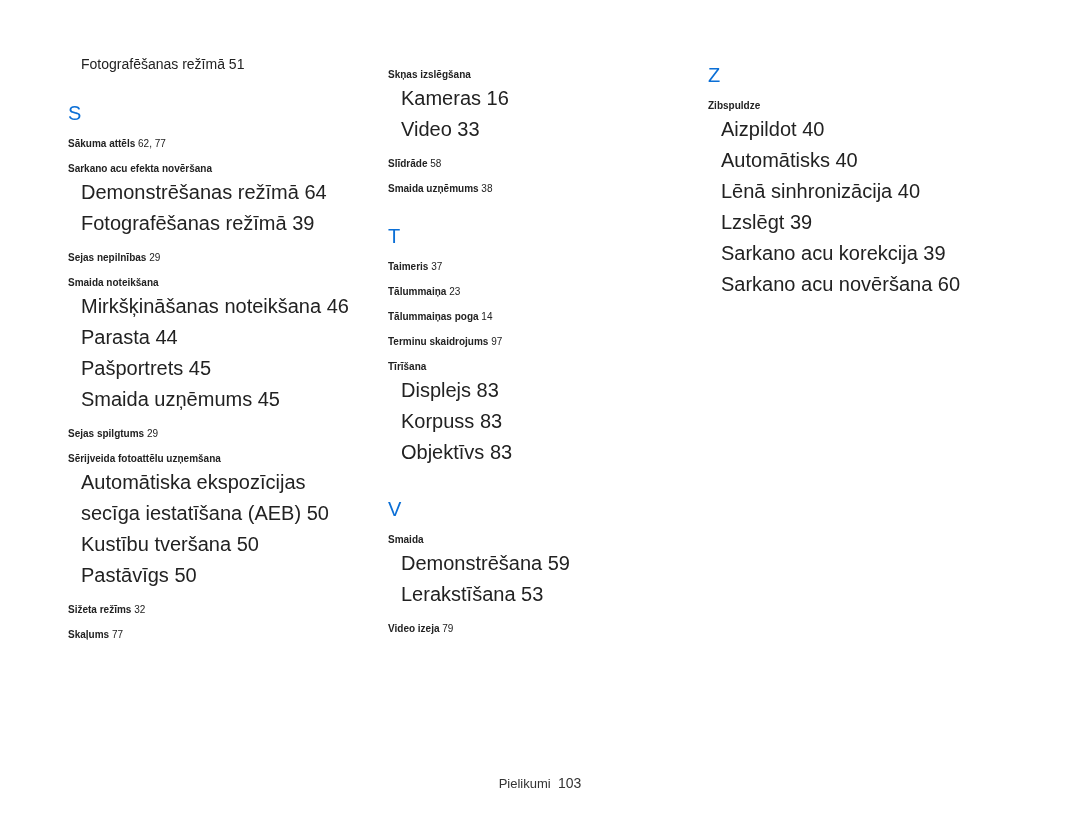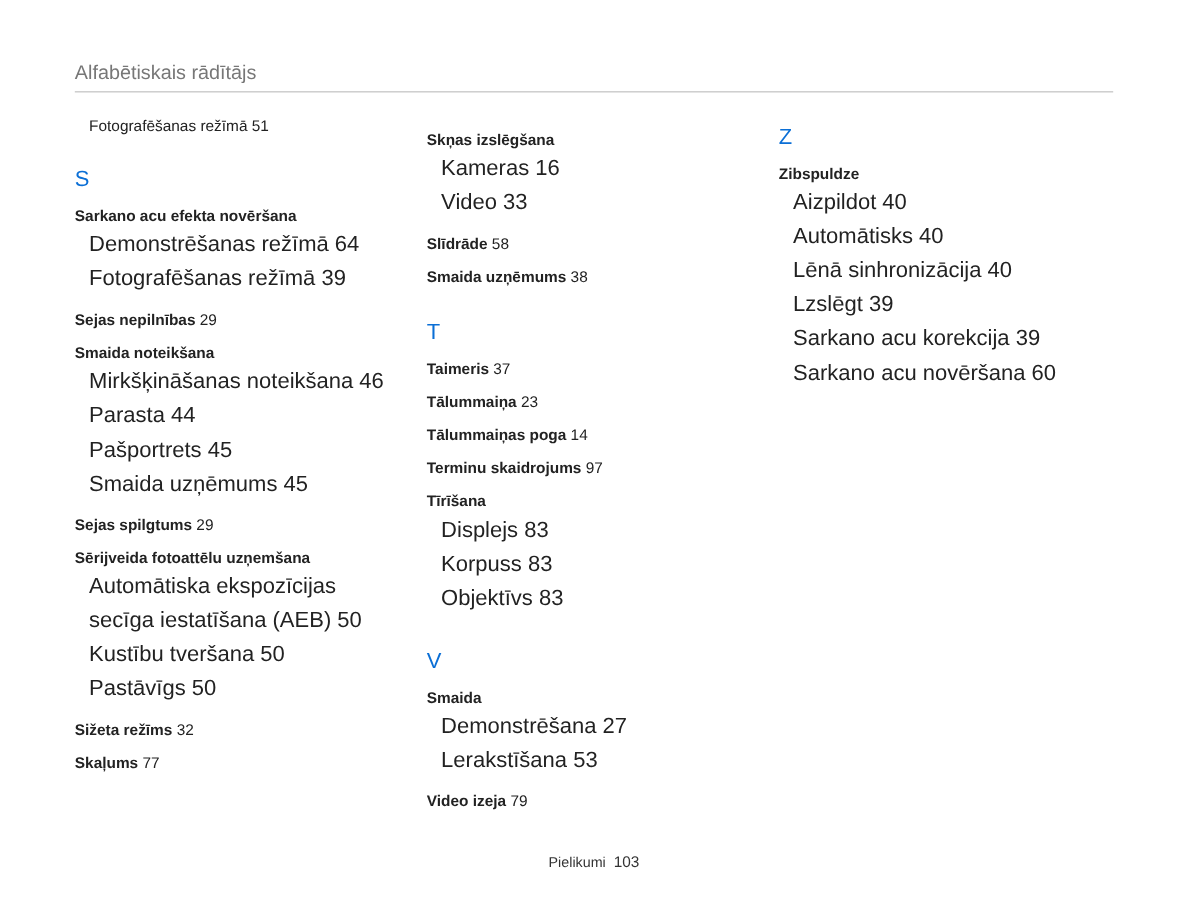--- a/index.html
+++ b/index.html
@@ -43,21 +43,21 @@
     padding-left: 13px;
   }
   .letter {
     color: #0b6fd6;
     font-size: 20px;
     font-weight: 400;
     margin-top: 8px;
     margin-bottom: 4px;
   }
   .entry {
-    font-size: 14px;
+    font-size: 10px;
     font-weight: 700;
     color: #222;
     margin-top: 12px;
     margin-bottom: 2px;
     line-height: 1.3;
   }
   .sub {
     font-size: 20px;
     font-weight: 400;
     color: #222;
@@ -77,25 +77,25 @@
     color: #333;
   }
   .footer .pg {
     font-size: 14px;
   }
 </style>
 </head>
 <body>
 
 <div class="page">
-  <div class="page-head">Alfabētiskais rādītājs</div>
   <div class="columns" id="cols">
       <div class="col">
         <div class="intro-line">Fotografēšanas režīmā  51</div>
         <div class="letter">S</div>
+        <div class="entry">Sākuma attēls<span class="pages">  62, 77</span></div>
         <div class="entry">Sarkano acu efekta novēršana</div>
         <div class="sub">Demonstrēšanas režīmā  64</div>
         <div class="sub">Fotografēšanas režīmā  39</div>
         <div class="entry">Sejas nepilnības<span class="pages">  29</span></div>
         <div class="entry">Smaida noteikšana</div>
         <div class="sub">Mirkšķināšanas noteikšana  46</div>
         <div class="sub">Parasta  44</div>
         <div class="sub">Pašportrets  45</div>
         <div class="sub">Smaida uzņēmums  45</div>
         <div class="entry">Sejas spilgtums<span class="pages">  29</span></div>
@@ -116,21 +116,21 @@
         <div class="entry">Taimeris<span class="pages">  37</span></div>
         <div class="entry">Tālummaiņa<span class="pages">  23</span></div>
         <div class="entry">Tālummaiņas poga<span class="pages">  14</span></div>
         <div class="entry">Terminu skaidrojums<span class="pages">  97</span></div>
         <div class="entry">Tīrīšana</div>
         <div class="sub">Displejs  83</div>
         <div class="sub">Korpuss  83</div>
         <div class="sub">Objektīvs  83</div>
         <div class="letter" style="margin-top: 30px;">V</div>
         <div class="entry">Smaida</div>
-        <div class="sub">Demonstrēšana  27</div>
+        <div class="sub">Demonstrēšana  59</div>
         <div class="sub">Lerakstīšana  53</div>
         <div class="entry">Video izeja<span class="pages">  79</span></div>
       </div>
       <div class="col">
         <div class="letter">Z</div>
         <div class="entry">Zibspuldze</div>
         <div class="sub">Aizpildot  40</div>
         <div class="sub">Automātisks  40</div>
         <div class="sub">Lēnā sinhronizācija  40</div>
         <div class="sub">Lzslēgt  39</div>

